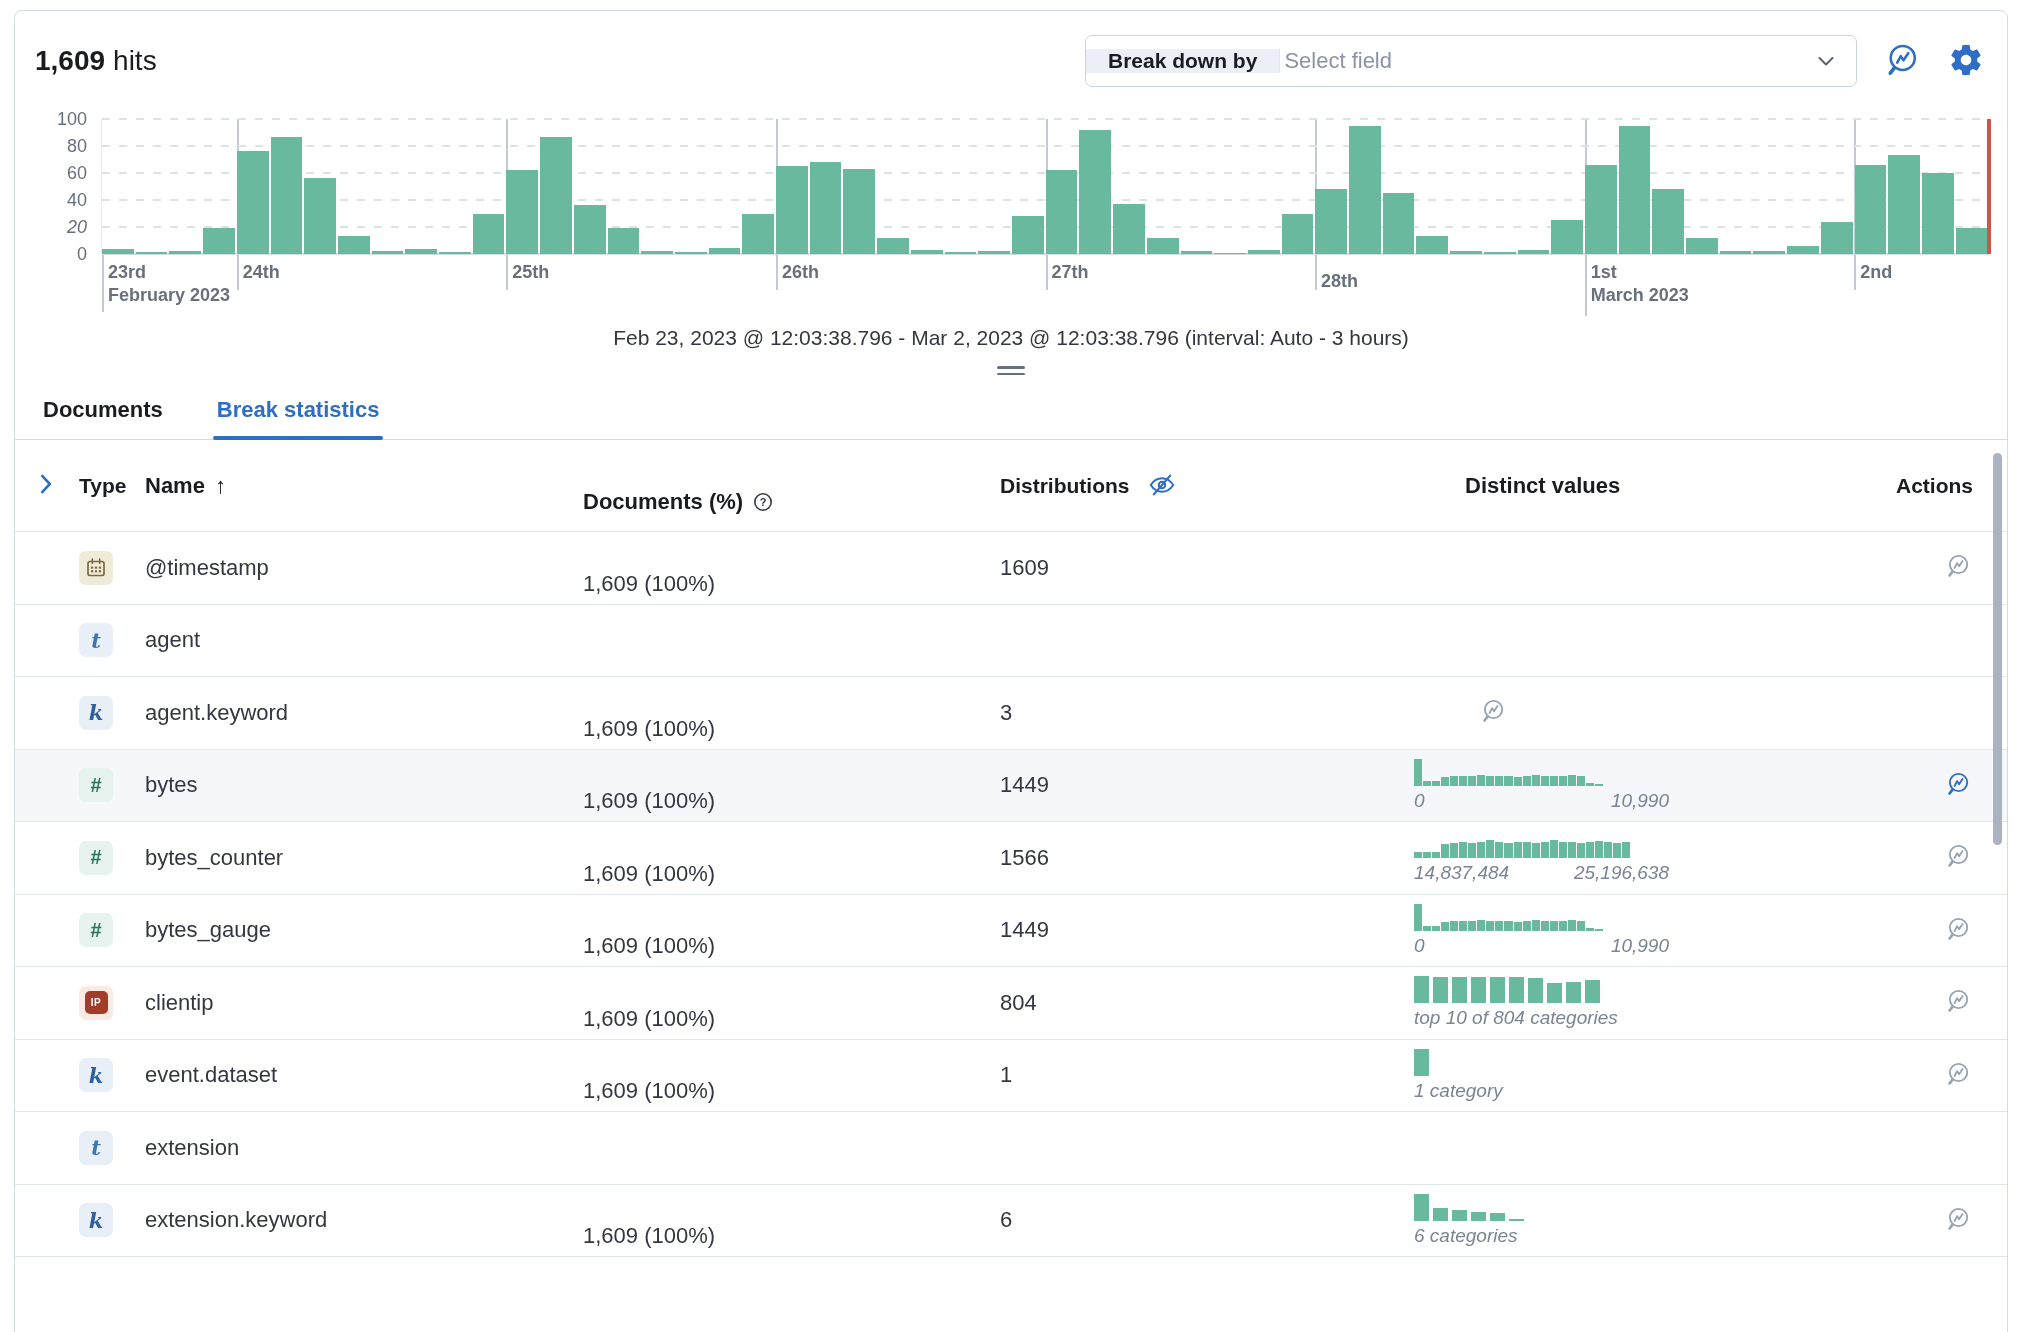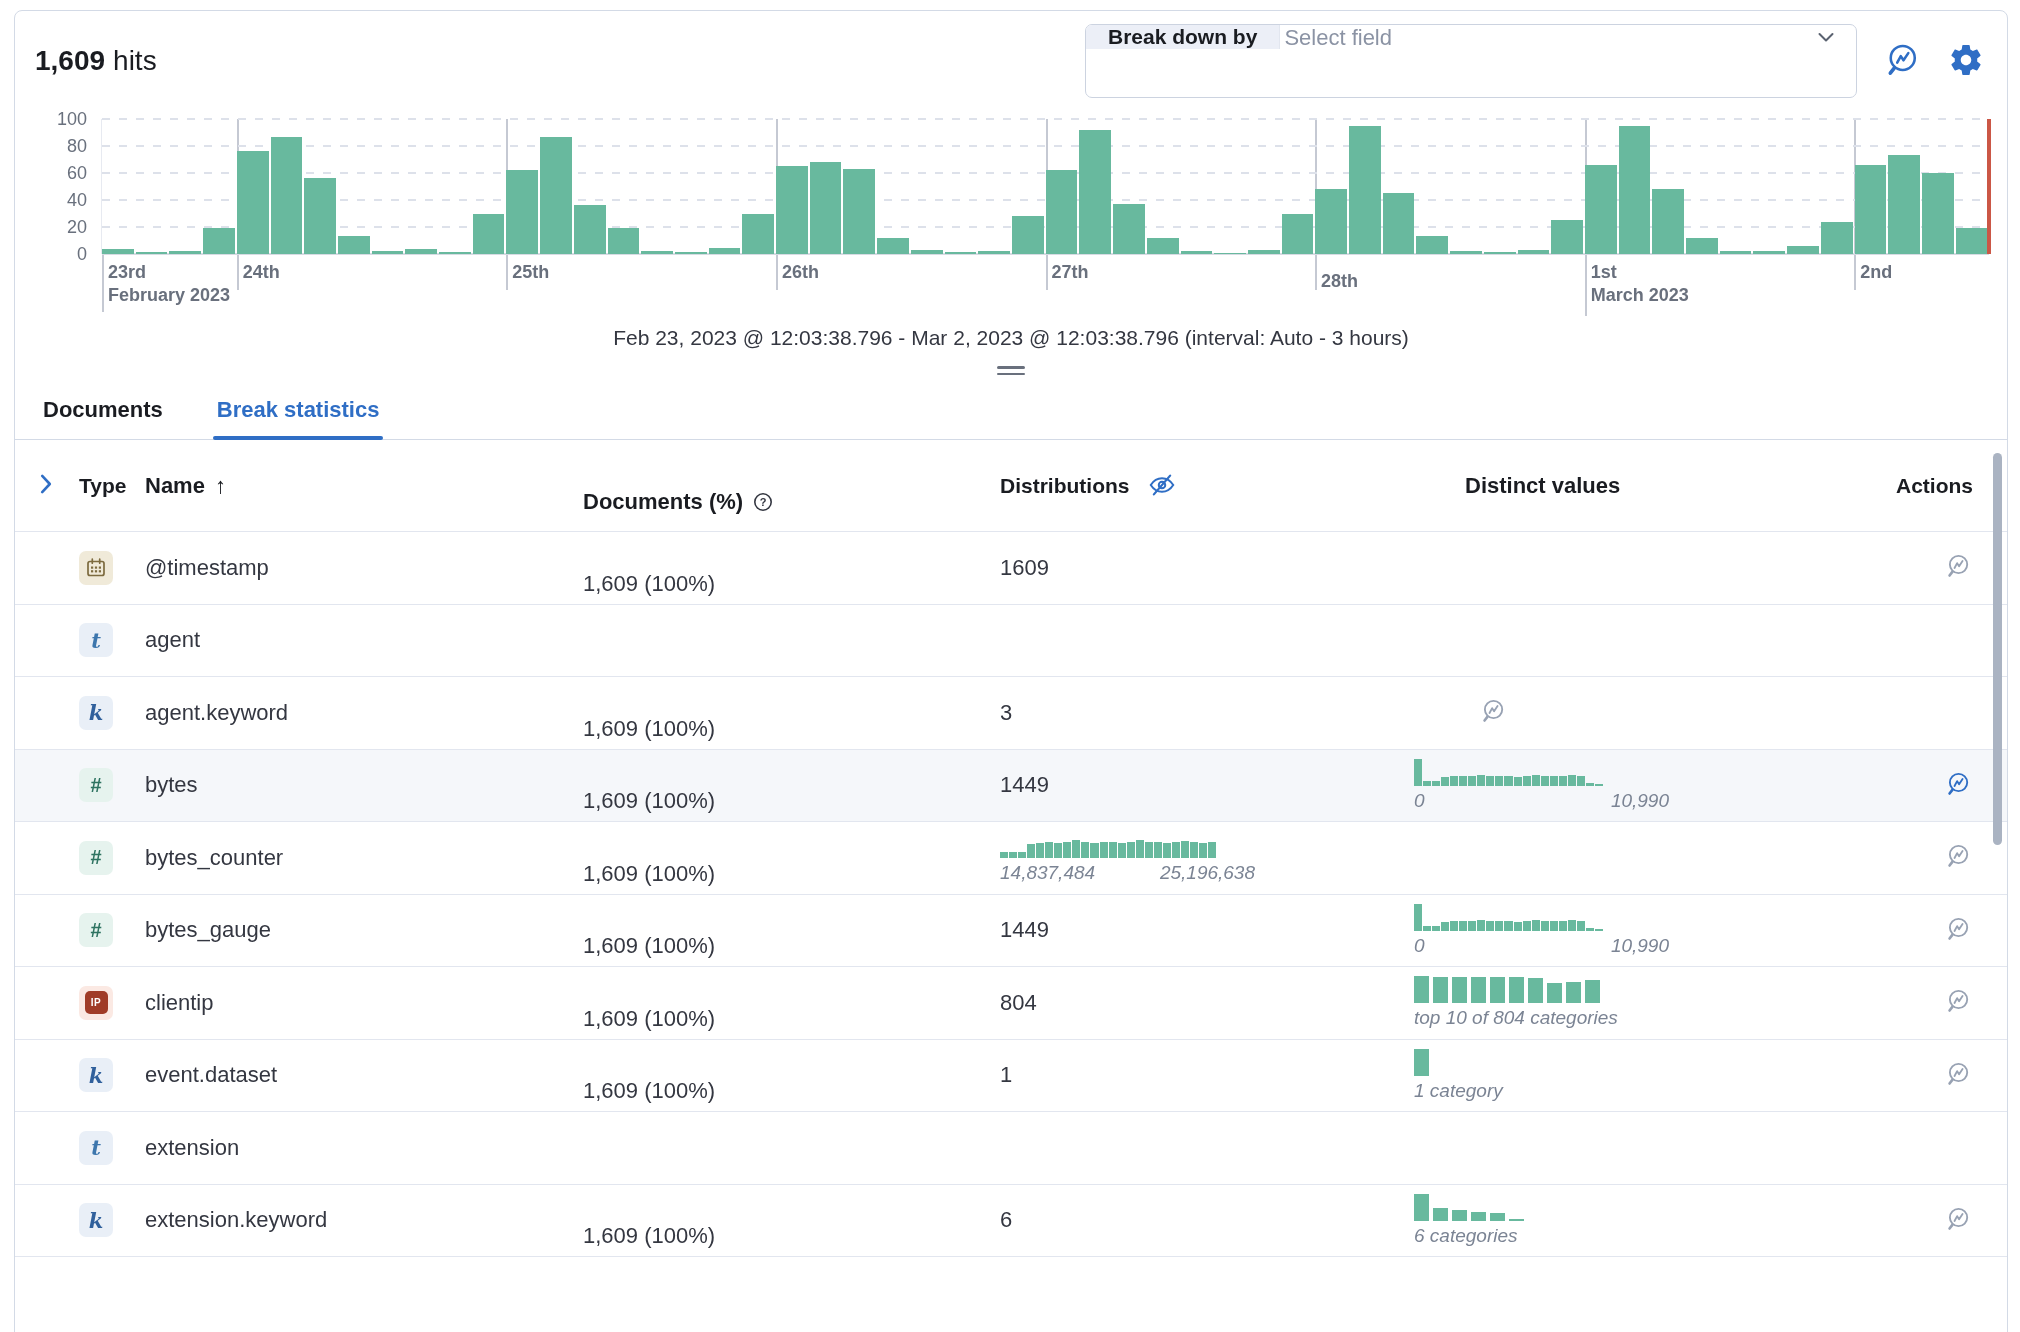--- a/index.html
+++ b/index.html
@@ -6,21 +6,21 @@
   html,body { width:2020px; height:1332px; background:#fff; overflow:hidden;
     font-family:"Liberation Sans","DejaVu Sans",sans-serif; color:var(--text,#343741); }
   .panel { position:absolute; left:14px; top:10px; width:1994px; height:1400px;
     border:1px solid var(--border); border-radius:8px; background:#fff; overflow:hidden; }
 
   
   .topbar { display:flex; align-items:center; padding:18px 22px 0 20px; height:82px; }
   .hits-num { font-size:28px; font-weight:700; color:#1a1c21; }
   .hits-word { font-size:28px; font-weight:400; color:#1a1c21; margin-left:8px; }
   .spacer { flex:1; }
-  .breakdown { display:flex; align-items:flex-start; width:772px; height:74px;
+  .breakdown { display:flex; align-items:center; width:772px; height:52px;
     border:1px solid #ccd3e0; border-radius:7px; overflow:hidden; background:#fff; cursor:pointer; }
   .bd-prepend { display:flex; align-items:center; padding:0 22px; background:var(--prepend-bg);
     font-size:21px; font-weight:700; color:#1a1c21; border-right:1px solid #e2e6ef; }
   .bd-value { flex:1; display:flex; align-items:center; padding:0 4px; font-size:22px; color:var(--faint); }
   .bd-caret { display:flex; align-items:center; padding-right:18px; color:#5a6270; }
   .bd-caret svg { width:24px; height:24px; }
   .iconbtn { background:none; border:none; cursor:pointer; margin-left:26px; color:var(--accent); width:38px; height:38px; }
   .iconbtn svg { width:36px; height:36px; }
 
   
@@ -122,21 +122,21 @@
             <path d="M4.2 20.8 L6.8 17.4" stroke="currentColor" stroke-width="2.4" stroke-linecap="round"></path>
           </svg></span></button>
     <button class="iconbtn"><span class="js-gear"><svg viewBox="0 0 24 24" fill="currentColor">
             <path d="M19.43 12.98c.04-.32.07-.64.07-.98s-.03-.66-.07-.98l2.11-1.65c.19-.15.24-.42.12-.64l-2-3.46c-.12-.22-.39-.3-.61-.22l-2.49 1c-.52-.4-1.08-.73-1.69-.98l-.38-2.65C14.46 2.18 14.25 2 14 2h-4c-.25 0-.46.18-.49.42l-.38 2.65c-.61.25-1.17.59-1.69.98l-2.49-1c-.23-.09-.49 0-.61.22l-2 3.46c-.13.22-.07.49.12.64l2.11 1.65c-.04.32-.07.65-.07.98s.03.66.07.98l-2.11 1.65c-.19.15-.24.42-.12.64l2 3.46c.12.22.39.3.61.22l2.49-1c.52.4 1.08.73 1.69.98l.38 2.65c.03.24.24.42.49.42h4c.25 0 .46-.18.49-.42l.38-2.65c.61-.25 1.17-.59 1.69-.98l2.49 1c.23.09.49 0 .61-.22l2-3.46c.12-.22.07-.49-.12-.64l-2.11-1.65zM12 15.5c-1.93 0-3.5-1.57-3.5-3.5s1.57-3.5 3.5-3.5 3.5 1.57 3.5 3.5-1.57 3.5-3.5 3.5z"></path>
           </svg></span></button>
   </div>
 
   <div class="chart-row">
     <div class="yaxis">
         <div class="ylab" style="top: 100%;">0</div>
-        <div class="ylab" style="top: 80%;">20</div>
+        <div class="ylab" style="top: 80%; font-style: italic;">20</div>
         <div class="ylab" style="top: 60%;">40</div>
         <div class="ylab" style="top: 40%;">60</div>
         <div class="ylab" style="top: 20%;">80</div>
         <div class="ylab" style="top: 0%;">100</div>
       </div>
     <div class="plot">
       <div class="bars">
           <div class="bar" style="height: 4%;"></div>
           <div class="bar" style="height: 1.5%;"></div>
           <div class="bar" style="height: 2.5%;"></div>
@@ -406,20 +406,21 @@
     <div class="cell c-expand">
           <button class="expand"><span class="js-chev"></span></button>
         </div>
     <div class="cell c-type">
           <span class="ticon t-number">
             <span class="thash">#</span>
           </span>
         </div>
     <div class="cell c-name">bytes_counter</div>
     <div class="cell c-docs">1,609 (100%)</div>
+    <div class="cell c-distinct">1566</div>
     <div class="cell c-dist">
           <div class="dist-wrap">
             <div class="spark hist">
               <div class="sbar" style="height: 5.94px;"></div>
               <div class="sbar" style="height: 5.94px;"></div>
               <div class="sbar" style="height: 6.21px;"></div>
               <div class="sbar" style="height: 14.04px;"></div>
               <div class="sbar" style="height: 15.66px;"></div>
               <div class="sbar" style="height: 16.74px;"></div>
               <div class="sbar" style="height: 15.66px;"></div>

